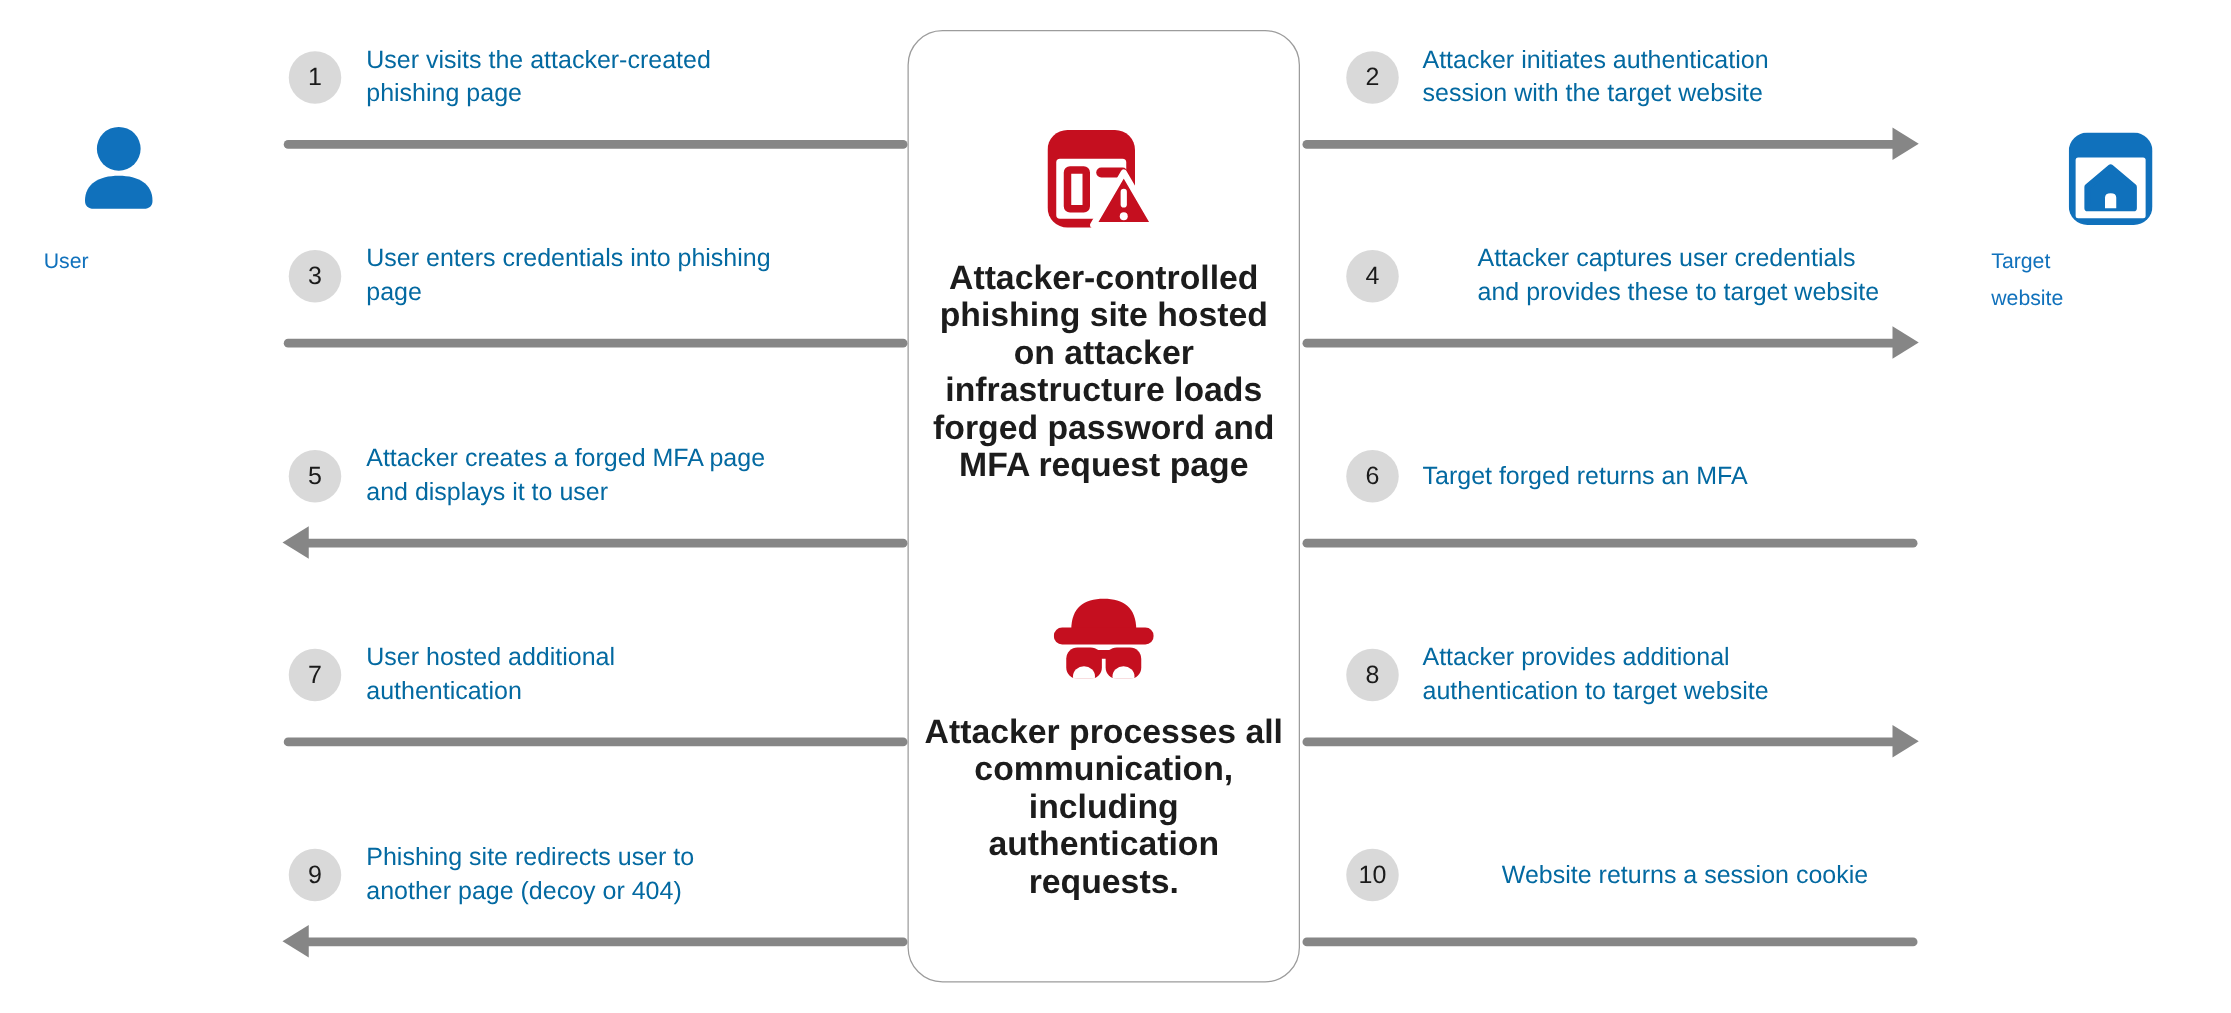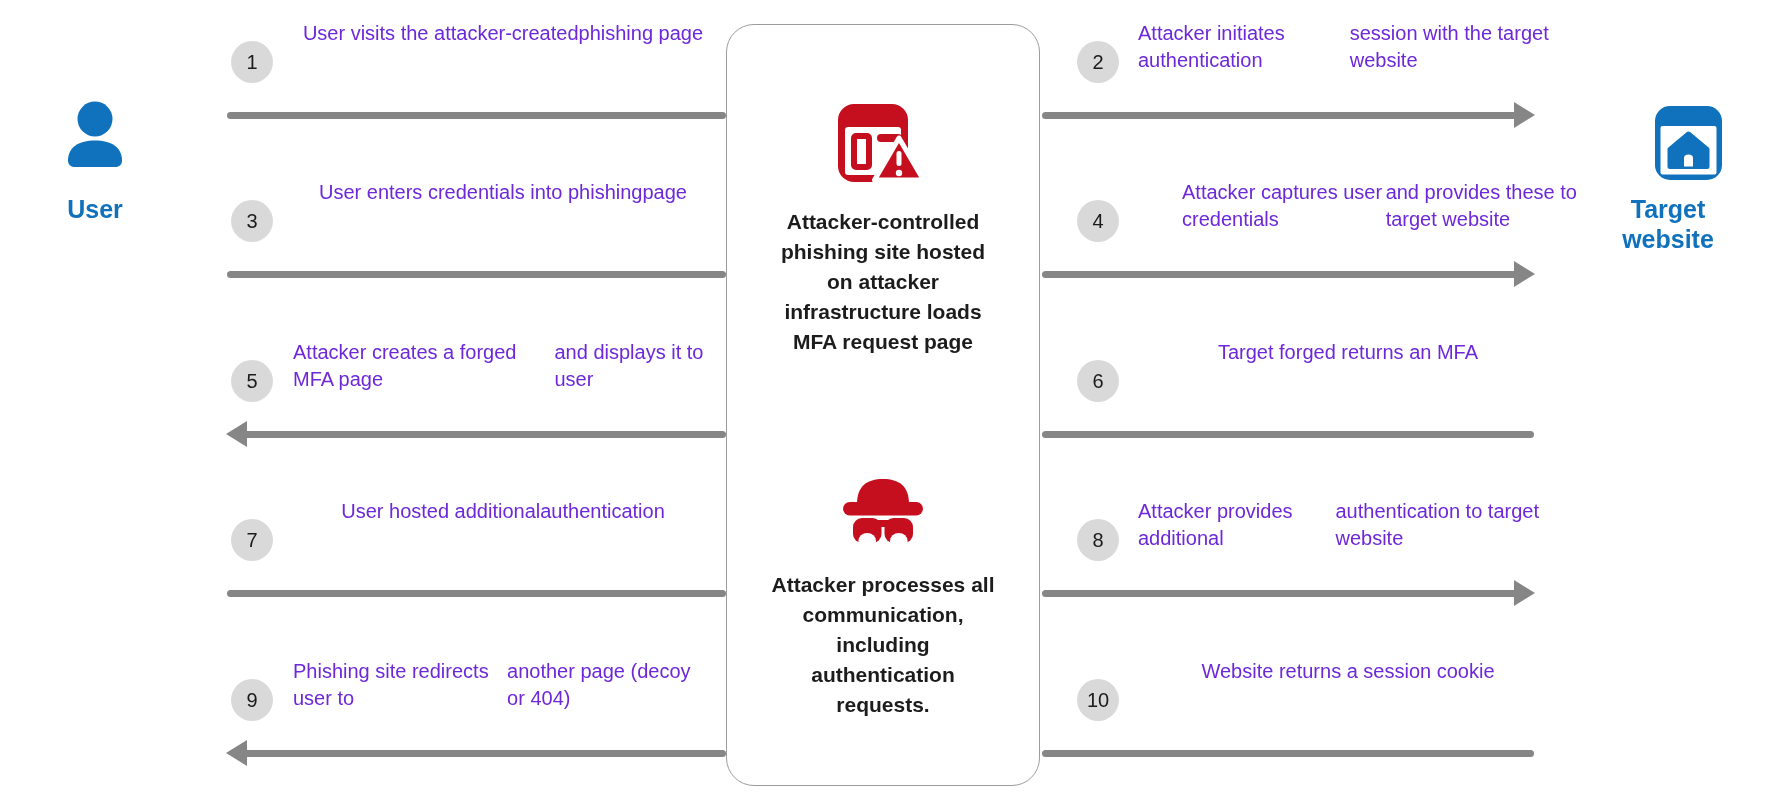--- a/index.html
+++ b/index.html
@@ -1,35 +1,35 @@
 <!DOCTYPE html>
 <html><head>
 <meta charset="utf-8">
 <style>
   html,body{margin:0;padding:0;background:#ffffff;}
   .canvas{position:relative;width:1785px;height:810px;background:#ffffff;
           font-family:"Liberation Sans",sans-serif;overflow:hidden;}
 
   
   .entity-icon{position:absolute;}
-  .entity-label{position:absolute;color:#1071BC;font-weight:700;font-size:25px;
-                line-height:30px;text-align:center;}
+  .entity-label{position:absolute;color:#1071BC;font-weight:400;font-size:17px;
+                line-height:30px;text-align:left;}
 
   
   .center-box{position:absolute;left:726px;top:24px;width:314px;height:762px;
               background:#fff;border:1.5px solid #9C9C9C;border-radius:28px;box-sizing:border-box;}
   .center-text{position:absolute;left:731px;width:304px;text-align:center;
-               font-weight:700;font-size:21px;line-height:30px;color:#1c1c1c;}
+               font-weight:700;font-size:27px;line-height:30px;color:#1c1c1c;}
   .center-text span{display:block;}
 
   
   .badge{position:absolute;width:42px;height:42px;border-radius:50%;background:#D9D9D9;
          display:flex;align-items:center;justify-content:center;font-size:20px;color:#1b1b1b;}
-  .step-text{position:absolute;height:84px;width:420px;display:flex;flex-direction:row;
-             justify-content:center;font-size:20px;line-height:27px;color:#6d28d9;}
+  .step-text{position:absolute;height:84px;width:420px;display:flex;flex-direction:column;
+             justify-content:center;font-size:20px;line-height:27px;color:#0369a1;}
   .step-text span{display:block;}
 
   
   .arrow{position:absolute;height:26px;}
   .col-l{left:227px;width:499px;}
   .col-r{left:1042px;width:492px;}
   .arrow::before{content:"";position:absolute;top:9.5px;left:0;right:0;height:7px;
                  background:#868686;border-radius:3.5px;}
   .col-l[data-dir="left"]::before{left:13px;}
   .col-r[data-dir="right"]::before{right:13px;}
@@ -70,20 +70,21 @@
     <path d="M61 34 L85.5 76 L36.5 76 Z" fill="#C50F1F" stroke="#ffffff" stroke-width="5" stroke-linejoin="round"></path>
     <rect x="58.5" y="47" width="5" height="15" rx="2.5" fill="#ffffff"></rect>
     <circle cx="61" cy="69" r="3.2" fill="#ffffff"></circle>
   </svg>
 
   <div class="center-text" style="top:207px;">
     <span>Attacker-controlled</span>
     <span>phishing site hosted</span>
     <span>on attacker</span>
     <span>infrastructure loads</span>
+    <span>forged password and</span>
     <span>MFA request page</span>
   </div>
 
   <svg class="entity-icon" style="left:843px;top:477px;" width="80" height="66" viewBox="0 0 80 66">
     <path d="M14 27 C14 9 24 2 40 2 C56 2 66 9 66 27 Z" fill="#C50F1F"></path>
     <rect x="0" y="25" width="80" height="13.5" rx="6.75" fill="#C50F1F"></rect>
     <rect x="33" y="43" width="14" height="7" fill="#C50F1F"></rect>
     <rect x="10" y="41" width="28.5" height="25" rx="9" fill="#C50F1F"></rect>
     <rect x="41.5" y="41" width="28.5" height="25" rx="9" fill="#C50F1F"></rect>
     <ellipse cx="24.2" cy="64" rx="8.8" ry="8" fill="#ffffff"></ellipse>
@@ -174,19 +175,19 @@
     </div>
   <div class="step-text" style="left:1138px;top:498px;">
     <span>Attacker provides additional</span>
       <span>authentication to target website</span>
   </div>
   <div class="arrow col-r" style="top:580px;" data-dir="right"></div>
 
   <div class="badge" style="left:1077px;top:679px;">
       <span>10</span>
     </div>
-  <div class="step-text" style="left:1138px;top:658px;">
+  <div class="step-text" style="left:1138px;top:658px;align-items:center;">
     <span>Website returns a session cookie</span>
       <span></span>
   </div>
   <div class="arrow col-r" style="top:740px;" data-dir="left"></div>
 
 </div>
 
 </body></html>

